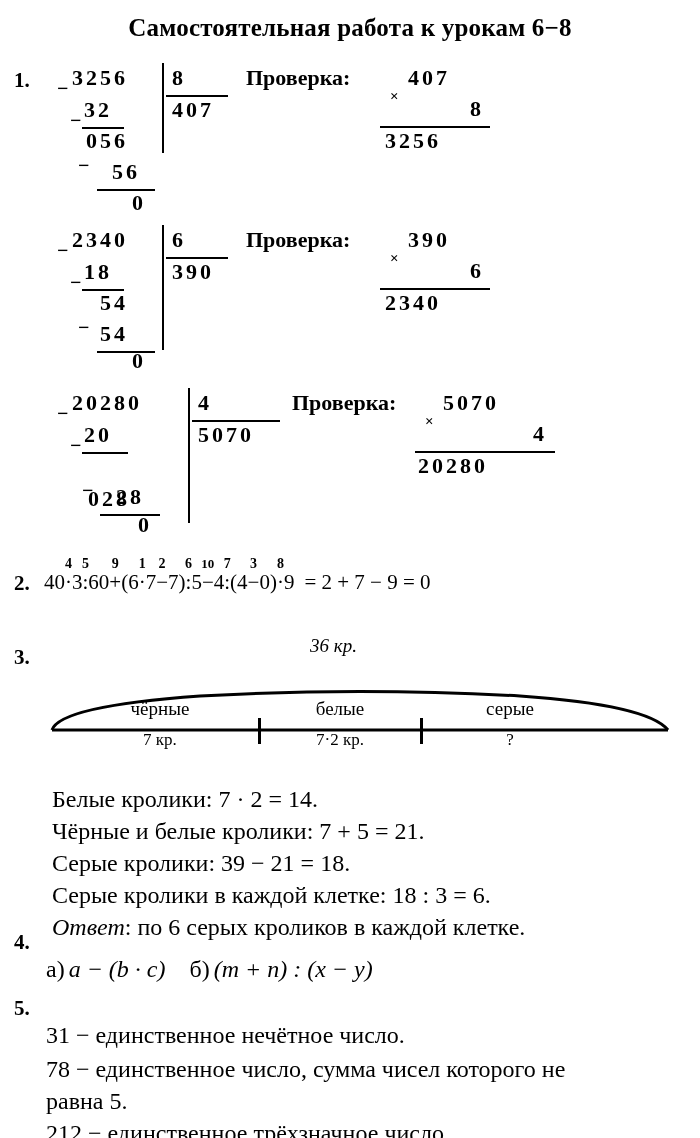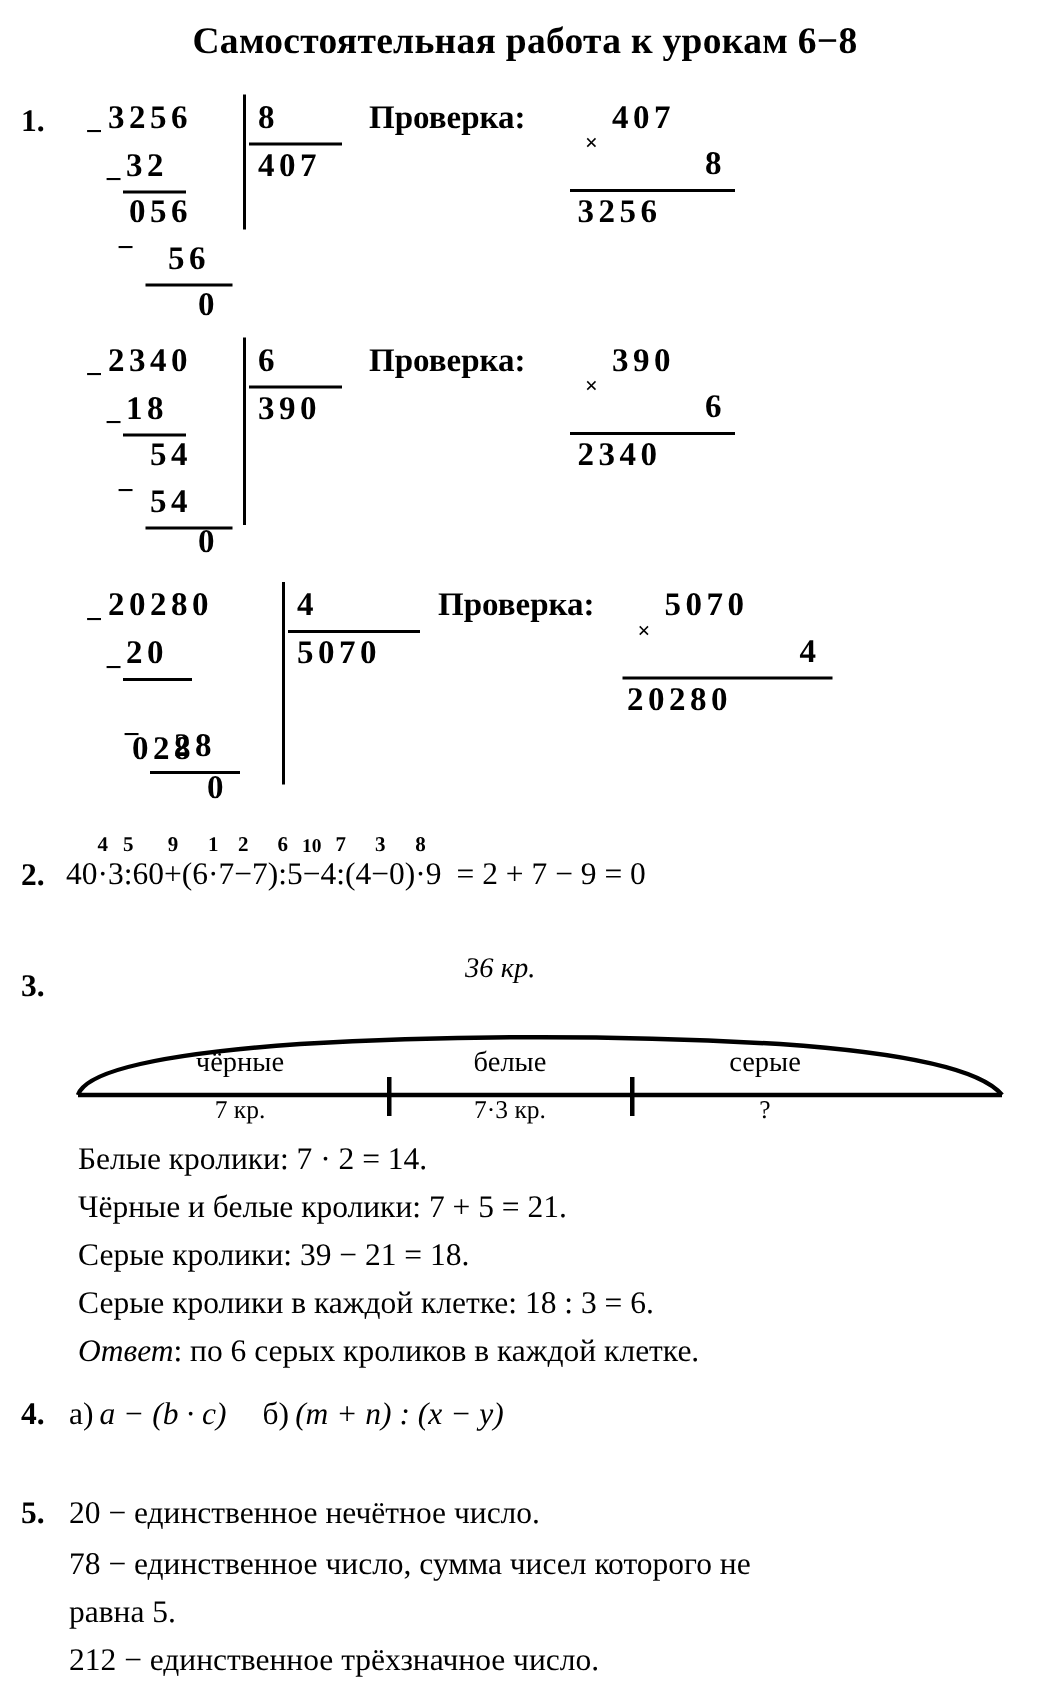--- a/index.html
+++ b/index.html
@@ -125,22 +125,23 @@
   }
   .tick {
     position: absolute;
     width: 3px;
     background: #000;
   }
 
   
   .text-line {
     position: absolute;
-    font-size: 21px;
-    white-space: nowrap;
+    font-size: 24px;
+    white-space: nowrap;
+    margin-top: 26px;
   }
   .ital { font-style: italic; }
 </style>
 </head>
 <body>
 
 <div class="page-title">Самостоятельная работа к урокам 6−8</div>
 
 <div class="item-no" style="left:14px; top:68px;">1.</div>
 
@@ -242,30 +243,30 @@
   </svg>
 
   <span class="tick" style="left:258px; top:93px; height:26px;"></span>
   <span class="tick" style="left:420px; top:93px; height:26px;"></span>
 
   <span class="seg-label" style="left:100px; top:73px; width:120px;">чёрные</span>
   <span class="seg-label" style="left:280px; top:73px; width:120px;">белые</span>
   <span class="seg-label" style="left:450px; top:73px; width:120px;">серые</span>
 
   <span class="seg-value" style="left:100px; top:105px; width:120px;">7 кр.</span>
-  <span class="seg-value" style="left:280px; top:105px; width:120px;">7·3 кр.</span>
+  <span class="seg-value" style="left:280px; top:105px; width:120px;">7·2 кр.</span>
   <span class="seg-value" style="left:450px; top:105px; width:120px;">?</span>
 </div>
 
 <div class="text-line" style="left:52px; top:760px;">Белые кролики: 7 · 2 = 14.</div>
 <div class="text-line" style="left:52px; top:792px;">Чёрные и белые кролики: 7 + 5 = 21.</div>
 <div class="text-line" style="left:52px; top:824px;text-align:right;">Серые кролики: 39 − 21 = 18.</div>
 <div class="text-line" style="left:52px; top:856px;">Серые кролики в каждой клетке: 18 : 3 = 6.</div>
 <div class="text-line" style="left:52px; top:888px;"><span class="ital">Ответ</span><span>: по 6 серых кроликов в каждой клетке.</span></div>
 
 <div class="item-no" style="left:14px; top:930px;">4.</div>
 <div class="text-line" style="left:46px; top:930px;"><span>а)</span><span class="ital" style="margin-left:4px;">a − (b · c)</span><span style="margin-left:24px;">б)</span><span class="ital" style="margin-left:4px;">(m + n) : (x − y)</span></div>
 
 <div class="item-no" style="left:14px; top:996px;">5.</div>
-<div class="text-line" style="left:46px; top:996px;">20 − единственное нечётное число.</div>
+<div class="text-line" style="left:46px; top:996px;">31 − единственное нечётное число.</div>
 <div class="text-line" style="left:46px; top:1030px;">78 − единственное число, сумма чисел которого не</div>
 <div class="text-line" style="left:46px; top:1062px;">равна 5.</div>
 <div class="text-line" style="left:46px; top:1094px;">212 − единственное трёхзначное число.</div>
 
 </body></html>

